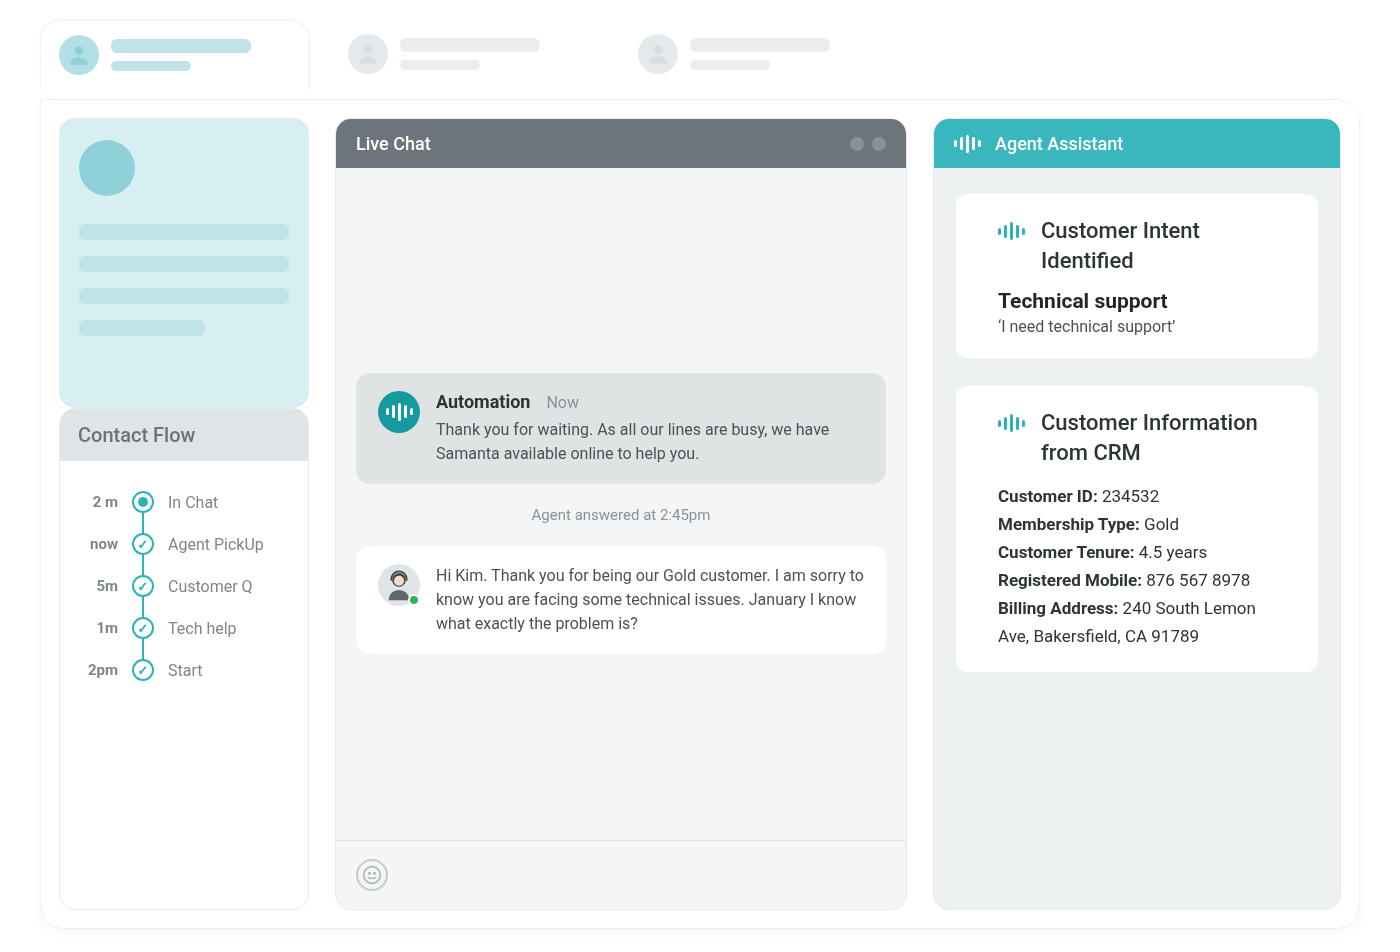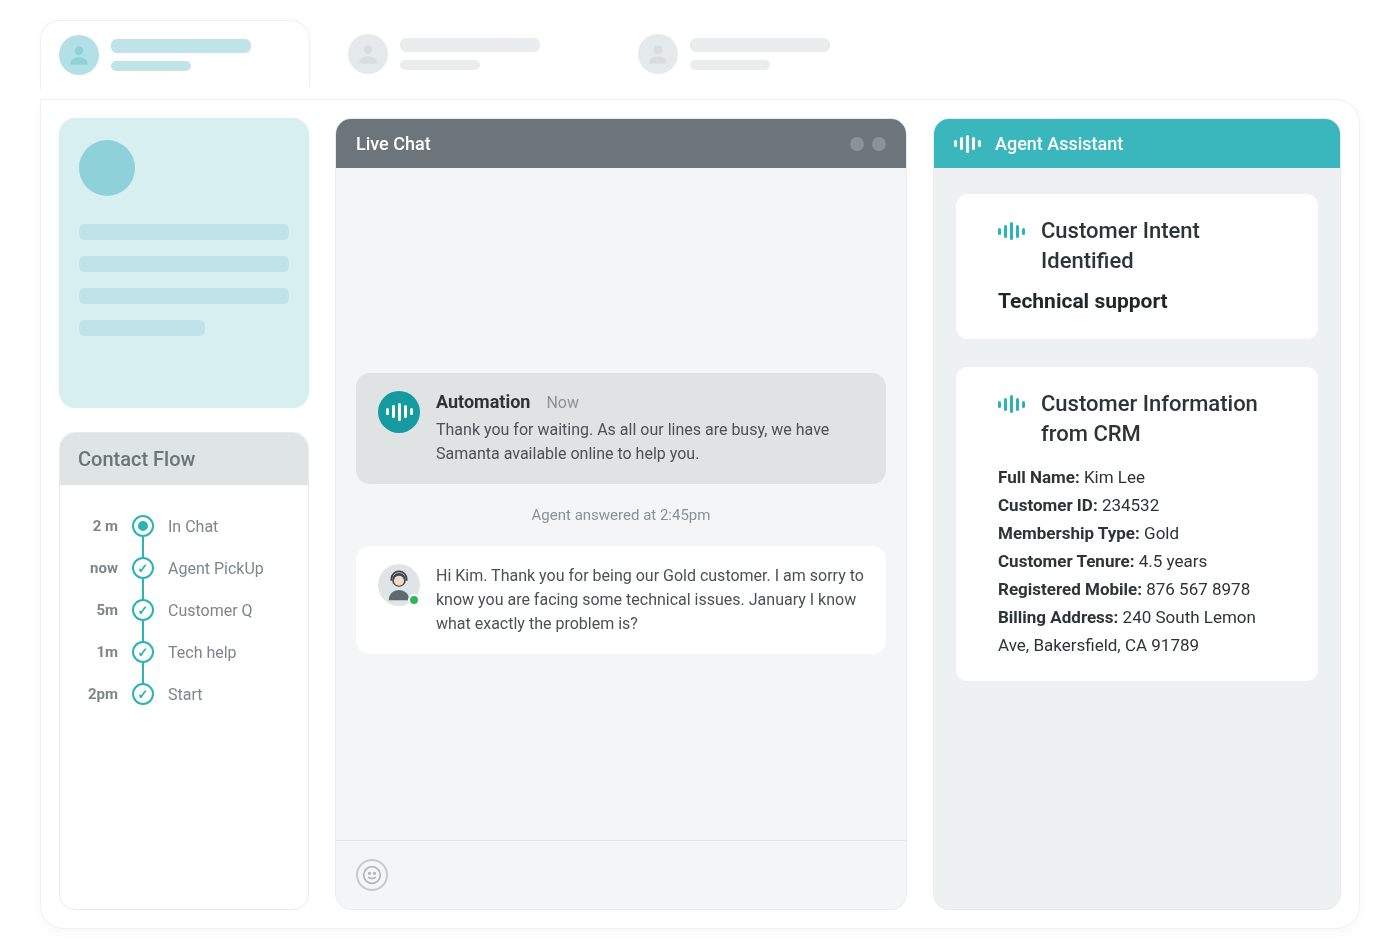--- a/index.html
+++ b/index.html
@@ -59,21 +59,21 @@
       background:#fff;
       border:1px solid #eef1f2;
       border-radius: 24px;
       border-top-left-radius:0;
       padding: 18px;
       height: 830px;
       box-shadow: 0 4px 14px rgba(0,0,0,0.03);
     }
 
     
-    .left-col { width: 250px; display:flex; flex-direction:column; gap:24px; }
+    .left-col { width: 250px; display:flex; flex-direction:column; }
     .profile-card {
       background:#d7eff1;
       border-radius:16px;
       padding:22px 20px 28px;
       height: 290px;
     }
     .profile-avatar {
       width:56px;height:56px;border-radius:50%;background:#8fd1d8;margin-bottom:28px;
     }
     .profile-line { height:16px; background:#bfe3e8; border-radius:6px; margin-bottom:16px; }
@@ -421,34 +421,34 @@
             <span class="pulse-icon pulse-teal" style="margin-top:6px;">
                 <span class="b1"></span>
                 <span class="b2"></span>
                 <span class="b3"></span>
                 <span class="b4"></span>
                 <span class="b5"></span>
               </span>
             <div class="assist-card-title">Customer Intent Identified</div>
           </div>
           <div class="assist-sub">Technical support</div>
+          <div class="assist-quote">‘I need technical support’</div>
         </div>
 
         <div class="assist-card">
           <div class="assist-card-head">
             <span class="pulse-icon pulse-teal" style="margin-top:6px;">
                 <span class="b1"></span>
                 <span class="b2"></span>
                 <span class="b3"></span>
                 <span class="b4"></span>
                 <span class="b5"></span>
               </span>
             <div class="assist-card-title">Customer Information from CRM</div>
           </div>
-          <div class="info-row"><b>Full Name:</b> <span>Kim Lee</span></div>
           <div class="info-row"><b>Customer ID:</b> <span>234532</span></div>
           <div class="info-row"><b>Membership Type:</b> <span>Gold</span></div>
           <div class="info-row"><b>Customer Tenure:</b> <span>4.5 years</span></div>
           <div class="info-row"><b>Registered Mobile:</b> <span>876 567 8978</span></div>
           <div class="info-row"><b>Billing Address:</b> <span>240 South Lemon Ave, Bakersfield, CA 91789</span></div>
         </div>
       </div>
     </div>
   </div>
 </div>

